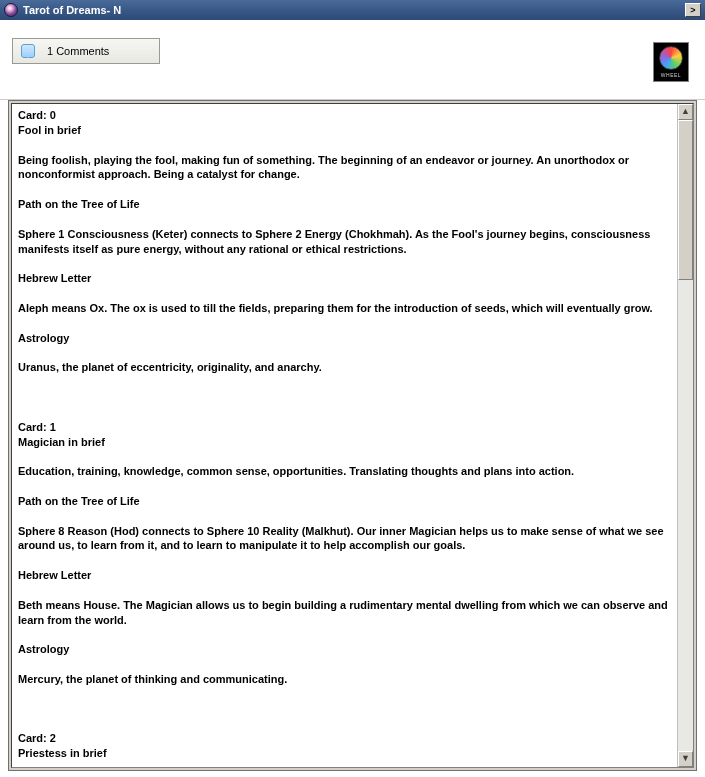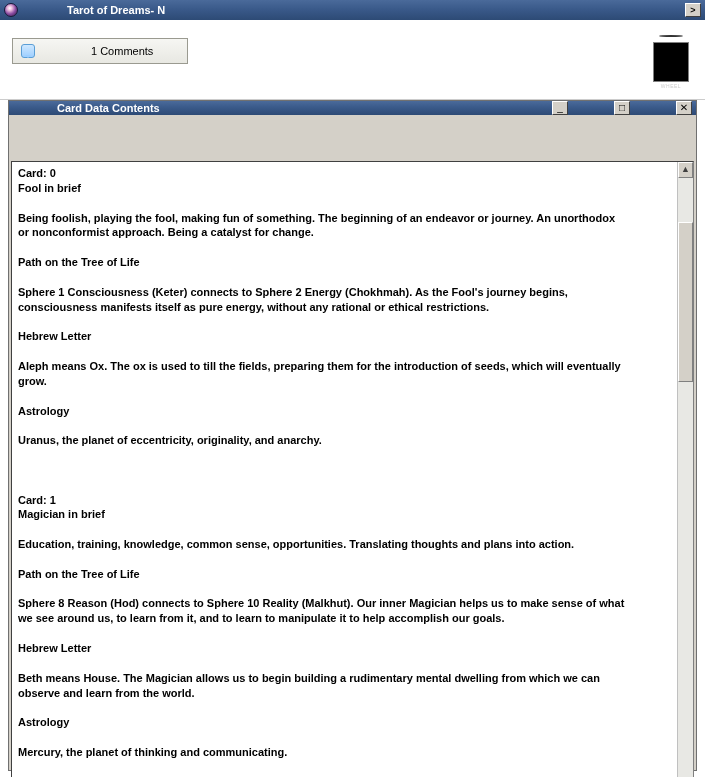--- a/index.html
+++ b/index.html
@@ -1,15 +1,15 @@
 <!DOCTYPE html>
 <html><head>
 <meta charset="utf-8">
 <style>
-  * { box-sizing: border-box; gap: 44px; }
+  * { box-sizing: border-box; }
   body {
     margin: 0;
     padding: 0;
     font-family: Tahoma, Arial, sans-serif;
     background: #ffffff;
     width: 705px;
     height: 777px;
     overflow: hidden;
   }
   .outer-titlebar {
@@ -43,21 +43,21 @@
     background: #fff;
     border-bottom: 1px solid #ccc;
     position: relative;
     padding: 18px 12px 0 12px;
     display: flex;
     align-items: flex-start;
     gap: 0;
   }
   .tbtn, .tbtn-highlight {
     height: 26px;
-    width: 176px;
+    width: 148px;
     display: flex;
     align-items: center;
     padding: 4px 8px;
     font-size: 11px;
     color: #000;
     background: linear-gradient(to bottom, #f6f6f3 0%, #e8e8e2 100%);
     border: 1px solid #9a9a90;
     position: relative;
     cursor: pointer;
   }
@@ -197,28 +197,20 @@
 
 
 
   <div class="wheel-logo">
     <div class="wheel"></div>
     <div class="wlabel">WHEEL</div>
   </div>
 </div>
 
 <div class="inner-window">
-  <div class="inner-titlebar">
-    <span class="app-icon"></span>
-    <span>Card Data Contents</span>
-    <span class="spacer"></span>
-    <span class="winbtn">_</span>
-    <span class="winbtn">□</span>
-    <span class="winbtn">✕</span>
-  </div>
   <div class="content-frame">
     <div class="content-scroll">Card: 0
 Fool in brief
 
 Being foolish, playing the fool, making fun of something. The beginning of an endeavor or journey. An unorthodox or nonconformist approach. Being a catalyst for change.
 
 Path on the Tree of Life
 
 Sphere 1 Consciousness (Keter) connects to Sphere 2 Energy (Chokhmah). As the Fool's journey begins, consciousness manifests itself as pure energy, without any rational or ethical restrictions.
 

